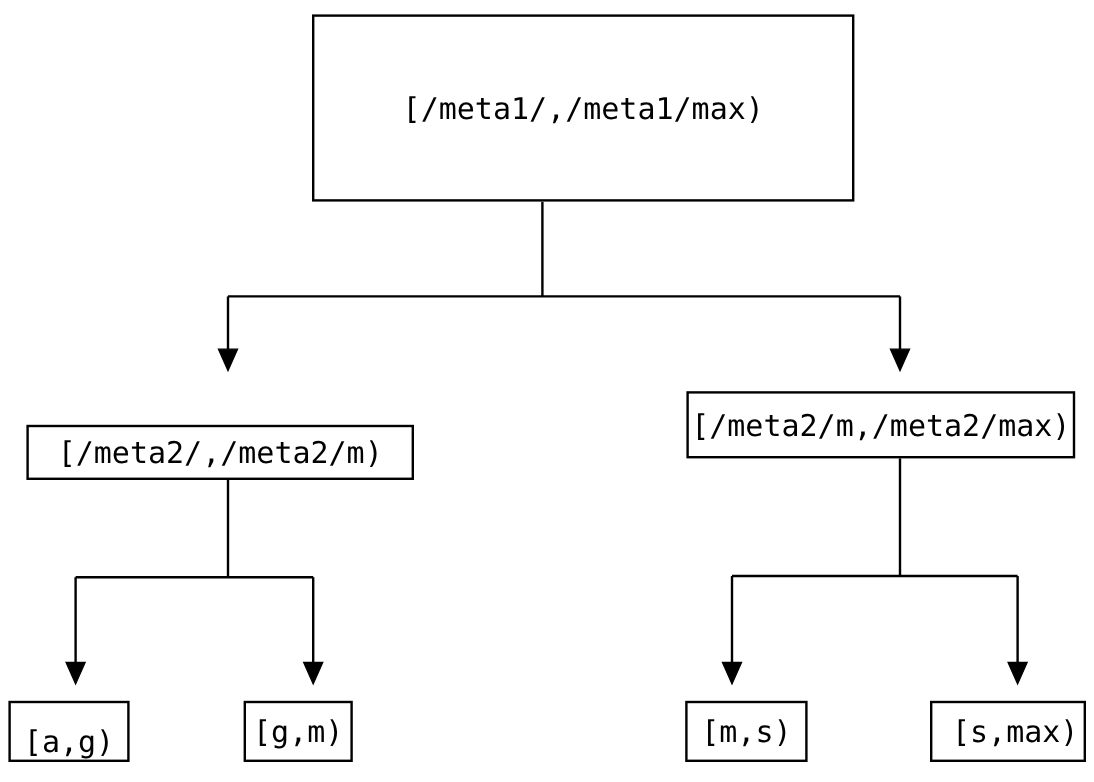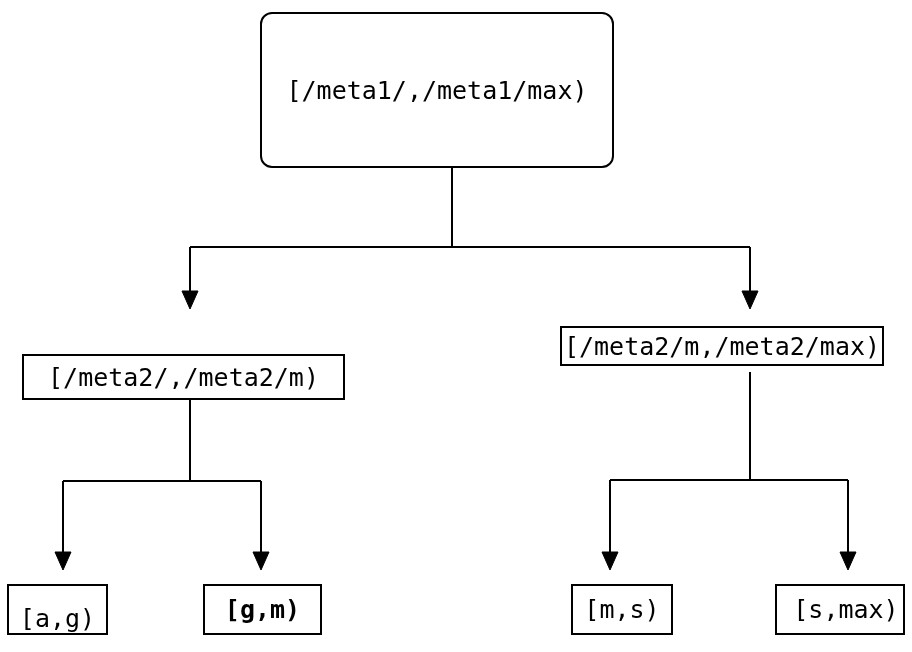--- a/index.html
+++ b/index.html
@@ -40,25 +40,25 @@
     position: absolute;
     background: var(--node-fill);
     border: 2px solid var(--node-border);
     display: flex;
     align-items: center;
     justify-content: center;
     color: var(--text);
     font-size: 25px;
     white-space: nowrap;
   }
-  .node-root      { left: 260px; top: 12px;  width: 354px; height: 156px; border-radius: 12px; }
+  .node-root      { left: 260px; top: 12px;  width: 452px; height: 156px; }
   .node-left      { left: 22px;  top: 326px; width: 323px; height: 46px; margin-top: 28px; }
-  .node-right     { left: 560px; top: 326px; width: 324px; height: 40px; }
+  .node-right     { left: 572px; top: 326px; width: 324px; height: 56px; }
   .node-leaf-ag   { left: 7px;   top: 584px; width: 101px; height: 51px; align-items: flex-end; }
-  .node-leaf-gm   { left: 203px; top: 584px; width: 119px;  height: 51px; font-weight: bold; }
+  .node-leaf-gm   { left: 203px; top: 584px; width: 91px;  height: 51px; }
   .node-leaf-ms   { left: 571px; top: 584px; width: 102px; height: 51px; }
   .node-leaf-smax { left: 775px; top: 584px; width: 130px; height: 51px; padding-left: 12px; }
 </style>
 </head>
 <body>
 
 <div class="canvas">
 
   <svg class="edges" viewBox="0 0 912 652" xmlns="http://www.w3.org/2000/svg">
 

